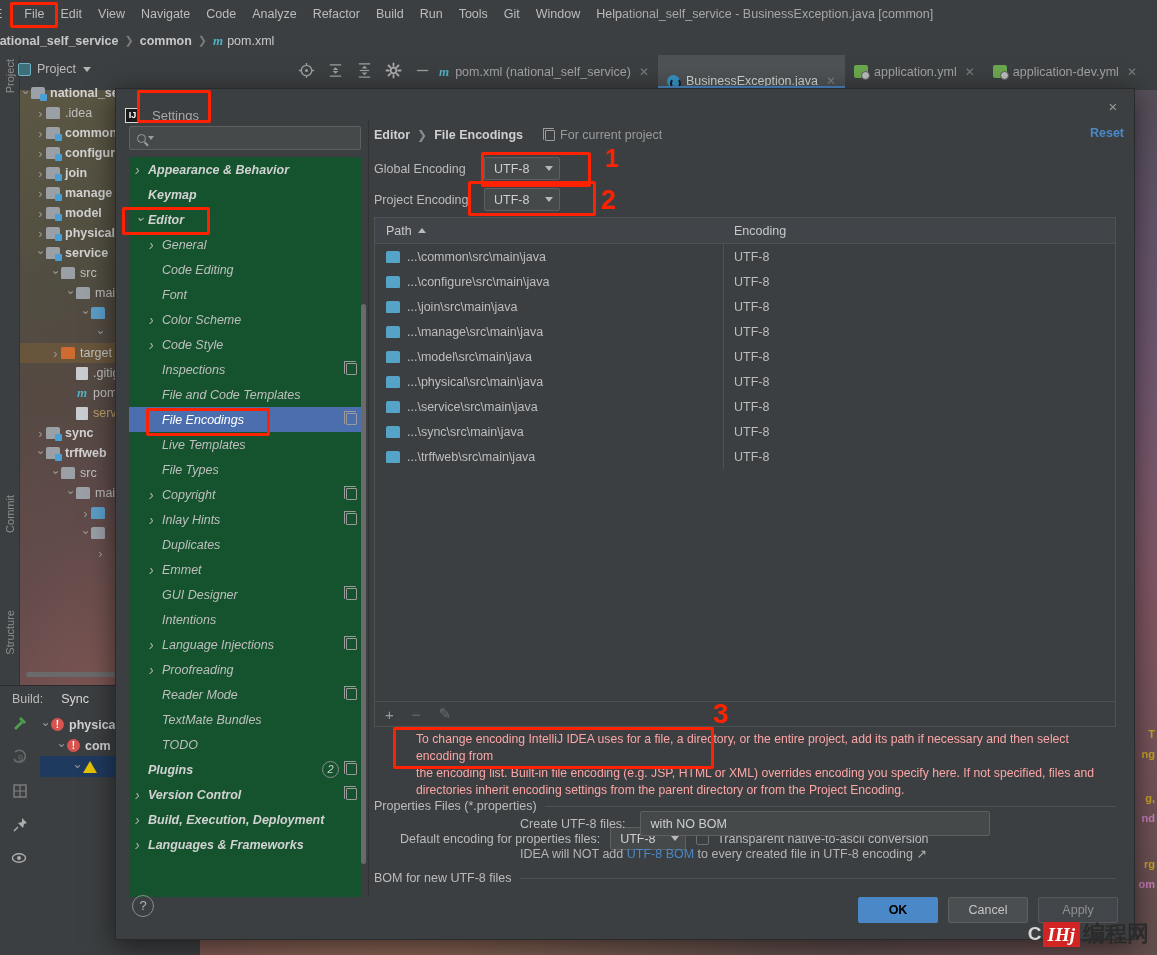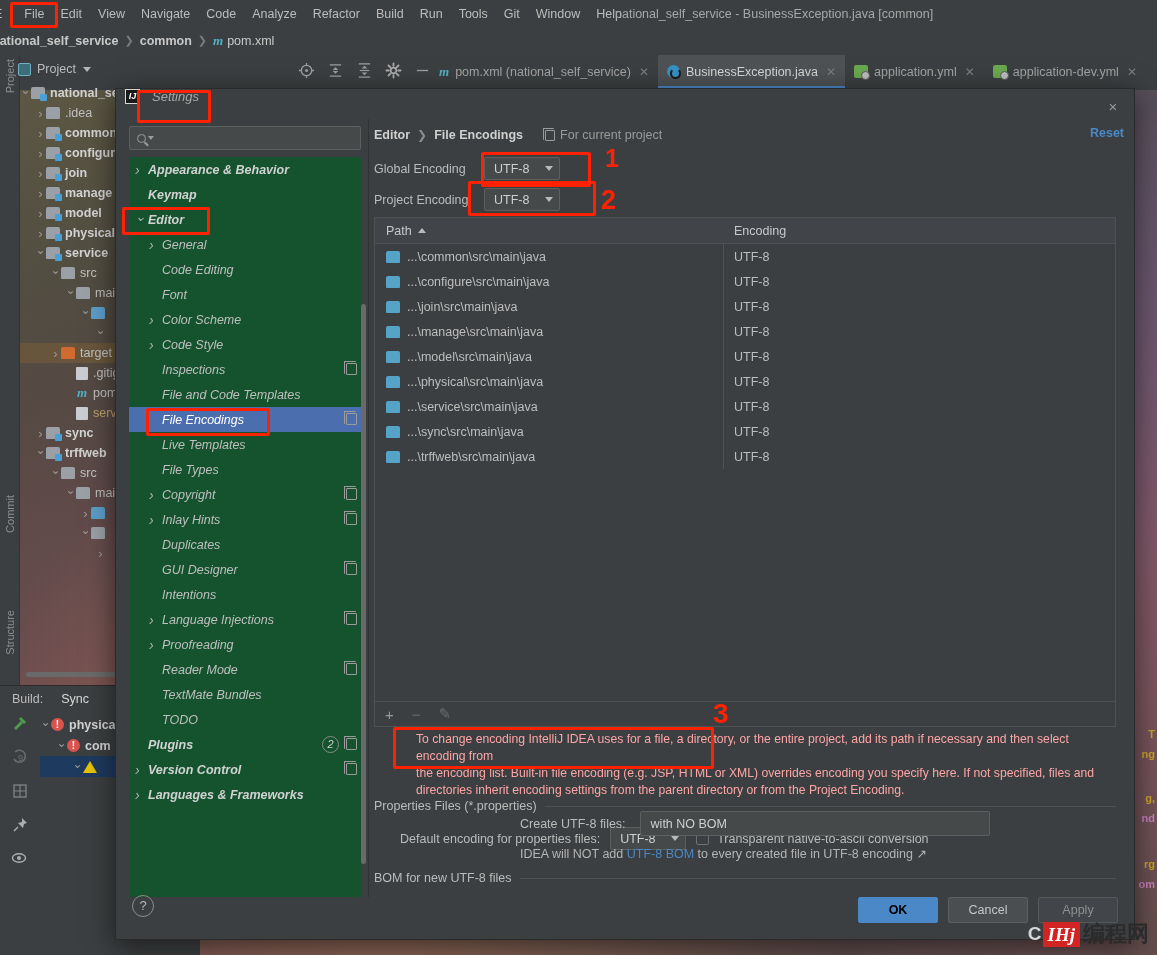--- a/index.html
+++ b/index.html
@@ -157,21 +157,21 @@
 
   
   .editor-tabs {
     position: absolute; left: 430px; top: 55px; width: 727px; height: 33px;
     display: flex; align-items: stretch; font-size: 12.5px;
   }
   .etab {
     display: flex; align-items: center; padding: 0 9px; white-space: nowrap;
     color: #a2a2a2; gap: 6px; cursor: default; position: relative;
   }
-  .etab.active { background: #4e5254; color: #d5d5d5; }
+  .etab.active { background: #4e5254; color: #d5d5d5; align-items: flex-end; }
   .etab.active:after {
     content: ''; position: absolute; left: 0; right: 0; bottom: 0; height: 2px; background: #4a88c7;
   }
   .etab .x { color: #7d7d7d; font-size: 12px; margin-left: 2px; }
   .ic-m { color: #53b0c4; font-style: italic; font-weight: bold; font-family: "Liberation Serif", serif; font-size: 13px; }
   .ic-class {
     width: 13px; height: 13px; border-radius: 50%; background: #3592c4;
     position: relative; flex: none;
   }
   .ic-class:after {
@@ -187,21 +187,21 @@
   }
 
   
   .dialog {
     position: absolute; left: 115px; top: 88px; width: 1020px; height: 852px;
     background: #3c3f41; border: 1px solid #2a2a2a;
     box-shadow: 0 6px 26px rgba(0,0,0,.55);
   }
   .dlg-title {
     position: absolute; left: 0; top: 0; width: 100%; height: 34px;
-    display: flex; align-items: flex-start; padding-left: 9px; font-style: italic;
+    display: flex; align-items: flex-end; padding-left: 9px;
   }
   .ij-logo {
     width: 15px; height: 15px; background: #1a1a1a; border: 1px solid #d8d8d8;
     color: #fff; font-size: 9px; font-weight: bold; line-height: 13px; text-align: center;
     font-family: "Liberation Sans", sans-serif; margin-right: 12px; flex: none;
   }
   .dlg-title-text { color: #a7a7a7; font-size: 13px; }
   .dlg-close {
     position: absolute; right: 12px; top: 9px; width: 18px; height: 18px;
     color: #9a9a9a; font-size: 15px; text-align: center; line-height: 17px; cursor: default;
@@ -732,20 +732,24 @@
         <div class="snode" style="padding-left: 20px;">
           <span class="sarrow closed"></span>
           <span class="slabel">Inlay Hints</span>
           <span class="scopy"></span>
         </div>
         <div class="snode" style="padding-left: 20px;">
           <span class="sarrow "></span>
           <span class="slabel">Duplicates</span>
         </div>
         <div class="snode" style="padding-left: 20px;">
+          <span class="sarrow closed"></span>
+          <span class="slabel">Emmet</span>
+        </div>
+        <div class="snode" style="padding-left: 20px;">
           <span class="sarrow "></span>
           <span class="slabel">GUI Designer</span>
           <span class="scopy"></span>
         </div>
         <div class="snode" style="padding-left: 20px;">
           <span class="sarrow "></span>
           <span class="slabel">Intentions</span>
         </div>
         <div class="snode" style="padding-left: 20px;">
           <span class="sarrow closed"></span>
@@ -772,20 +776,24 @@
         <div class="snode" style="padding-left: 6px;">
           <span class="sarrow "></span>
           <span class="slabel bold">Plugins</span>
           <span class="badge">2</span>
           <span class="scopy"></span>
         </div>
         <div class="snode" style="padding-left: 6px;">
           <span class="sarrow closed"></span>
           <span class="slabel bold">Version Control</span>
           <span class="scopy"></span>
+        </div>
+        <div class="snode" style="padding-left: 6px;">
+          <span class="sarrow closed"></span>
+          <span class="slabel bold">Build, Execution, Deployment</span>
         </div>
         <div class="snode" style="padding-left: 6px;">
           <span class="sarrow closed"></span>
           <span class="slabel bold">Languages &amp; Frameworks</span>
         </div>
       </div>
     <div class="stree-scrollbar"></div>
     <div class="stree-thumb"></div>
     <div class="dlg-vsplit"></div>
 

